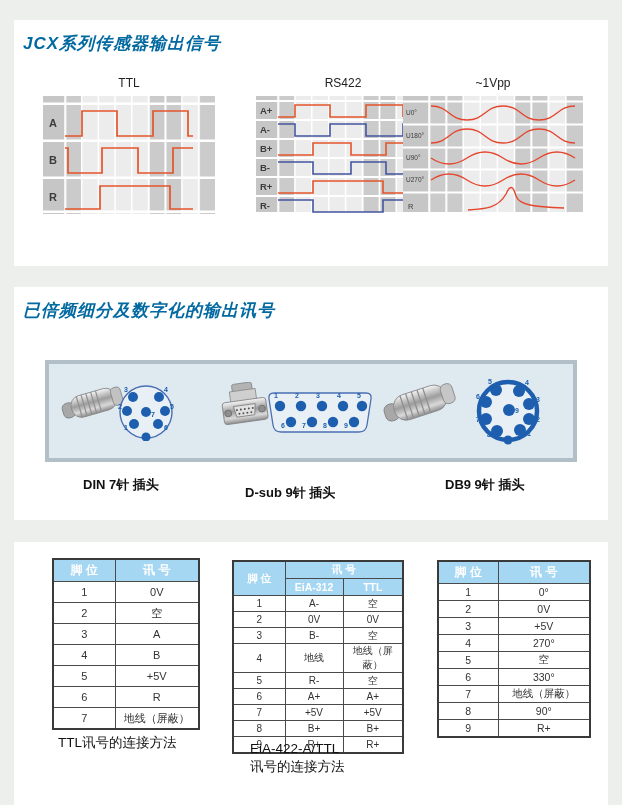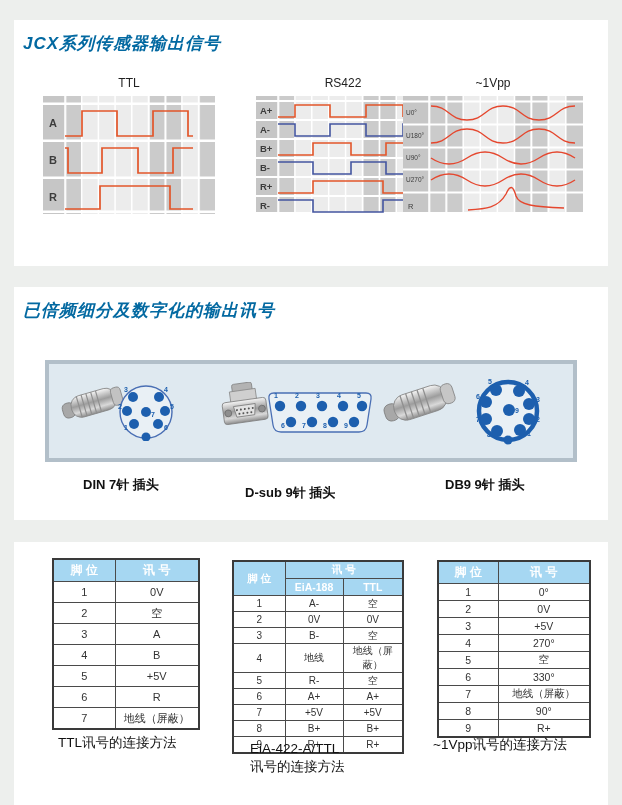--- a/index.html
+++ b/index.html
@@ -351,21 +351,21 @@
         <col style="width:52px">
         <col style="width:58px">
         <col style="width:60px">
       </colgroup>
     <thead>
       <tr>
         <th rowspan="2">脚 位</th>
         <th colspan="2">讯 号</th>
       </tr>
       <tr>
-        <th>EiA-188</th>
+        <th>EiA-312</th>
         <th>TTL</th>
       </tr>
     </thead>
     <tbody>
         <tr>
           <td>1</td>
           <td>A-</td>
           <td>空</td>
         </tr>
         <tr>
@@ -458,14 +458,13 @@
         <tr>
           <td>8</td>
           <td>90°</td>
         </tr>
         <tr>
           <td>9</td>
           <td>R+</td>
         </tr>
       </tbody>
   </table>
-  <div class="tbl-caption" style="left:419px;top:194px;">~1Vpp讯号的连接方法</div>
 </div>
 
 </body></html>

